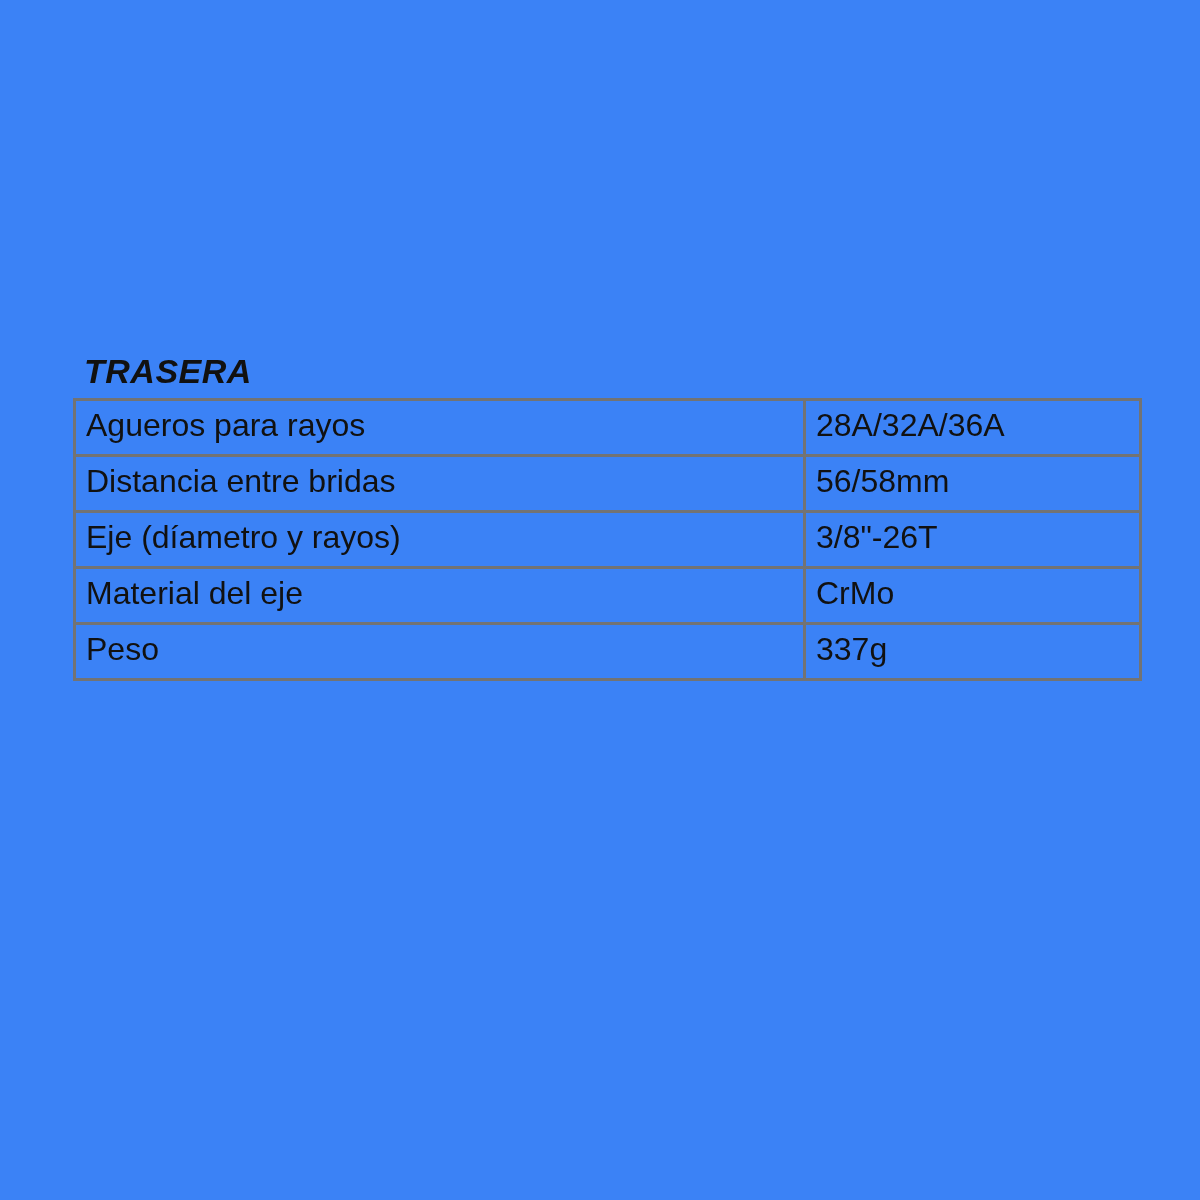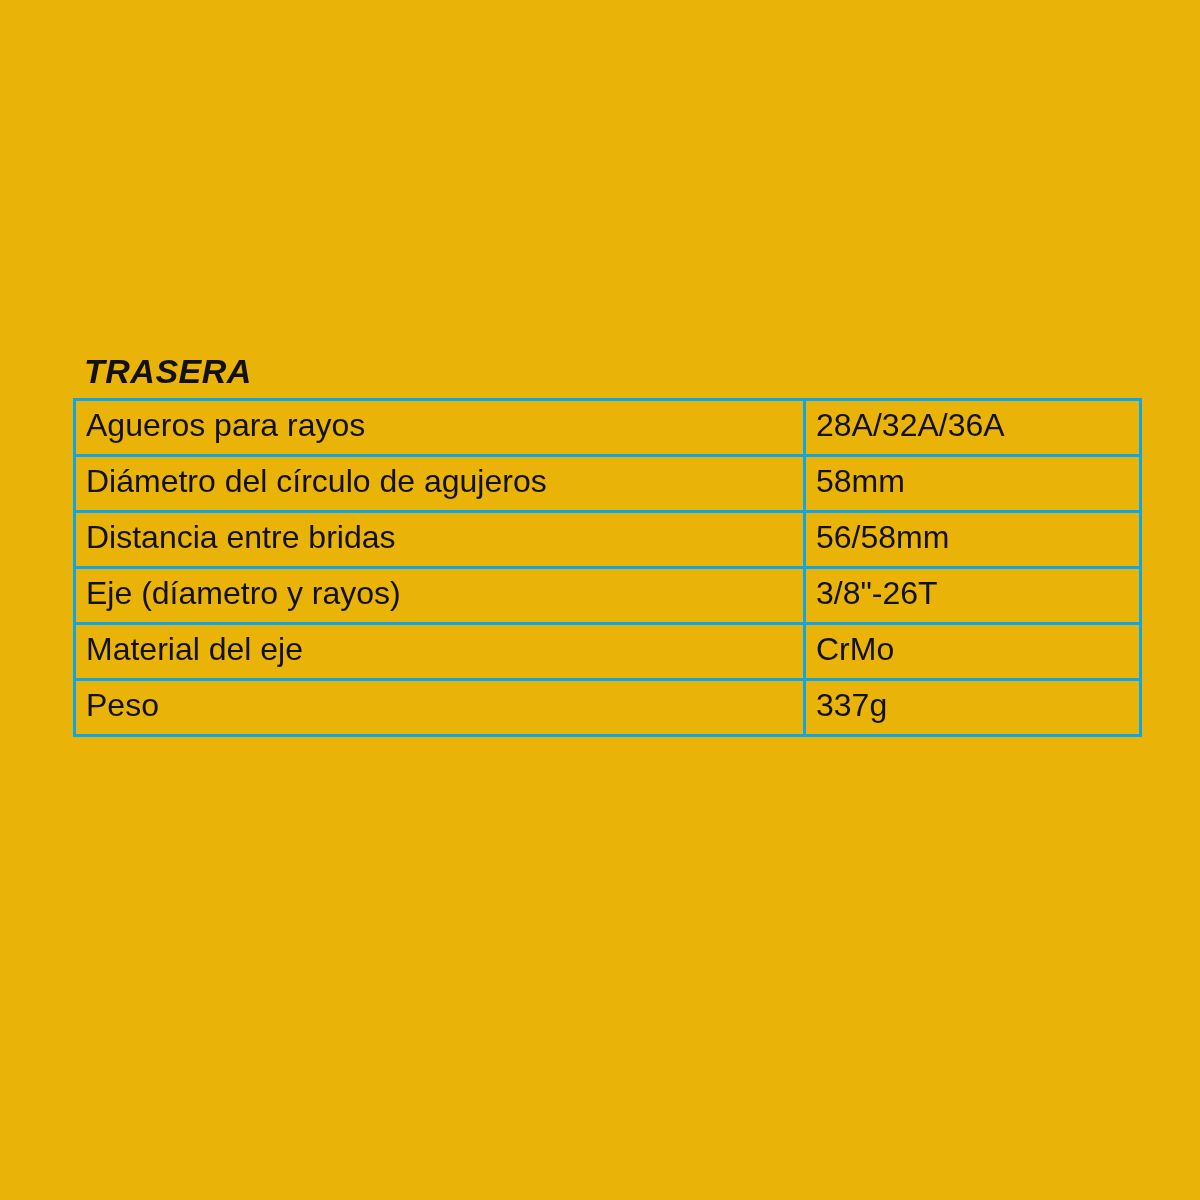--- a/index.html
+++ b/index.html
@@ -5,21 +5,21 @@
   html, body {
     margin: 0;
     padding: 0;
     background: #ffffff;
     font-family: "Liberation Sans", sans-serif;
   }
   .page {
     position: relative;
     width: 1200px;
     height: 1200px;
-    background: #eab308;
+    background: #3b82f6;
     overflow: hidden;
   }
   .doc-title {
     position: absolute;
     left: 84px;
     top: 352px;
     font-size: 34px;
     font-weight: bold;
     font-style: italic;
     color: #111111;
@@ -27,21 +27,21 @@
   }
   table.spec-table {
     position: absolute;
     left: 73px;
     top: 398px;
     width: 1044px;
     border-collapse: collapse;
     table-layout: fixed;
   }
   table.spec-table td {
-    border: 3px solid #0ea5e9;
+    border: 3px solid #737373;
     font-size: 32px;
     color: #111111;
     padding: 2px 8px 6px 10px;
     height: 45px;
     vertical-align: middle;
     white-space: nowrap;
     overflow: hidden;
   }
   td.label-cell { width: 709px; }
   td.value-cell { width: 315px; margin-left: 8px; }
@@ -53,24 +53,20 @@
 
   <div class="doc-title">TRASERA</div>
 
   <table class="spec-table">
     <tbody>
       <tr>
         <td class="label-cell">Agueros para rayos</td>
         <td class="value-cell">28A/32A/36A</td>
       </tr>
       <tr>
-        <td class="label-cell">Diámetro del círculo de agujeros</td>
-        <td class="value-cell">58mm</td>
-      </tr>
-      <tr>
         <td class="label-cell">Distancia entre bridas</td>
         <td class="value-cell">56/58mm</td>
       </tr>
       <tr>
         <td class="label-cell">Eje (díametro y rayos)</td>
         <td class="value-cell">3/8"-26T</td>
       </tr>
       <tr>
         <td class="label-cell">Material del eje</td>
         <td class="value-cell">CrMo</td>

